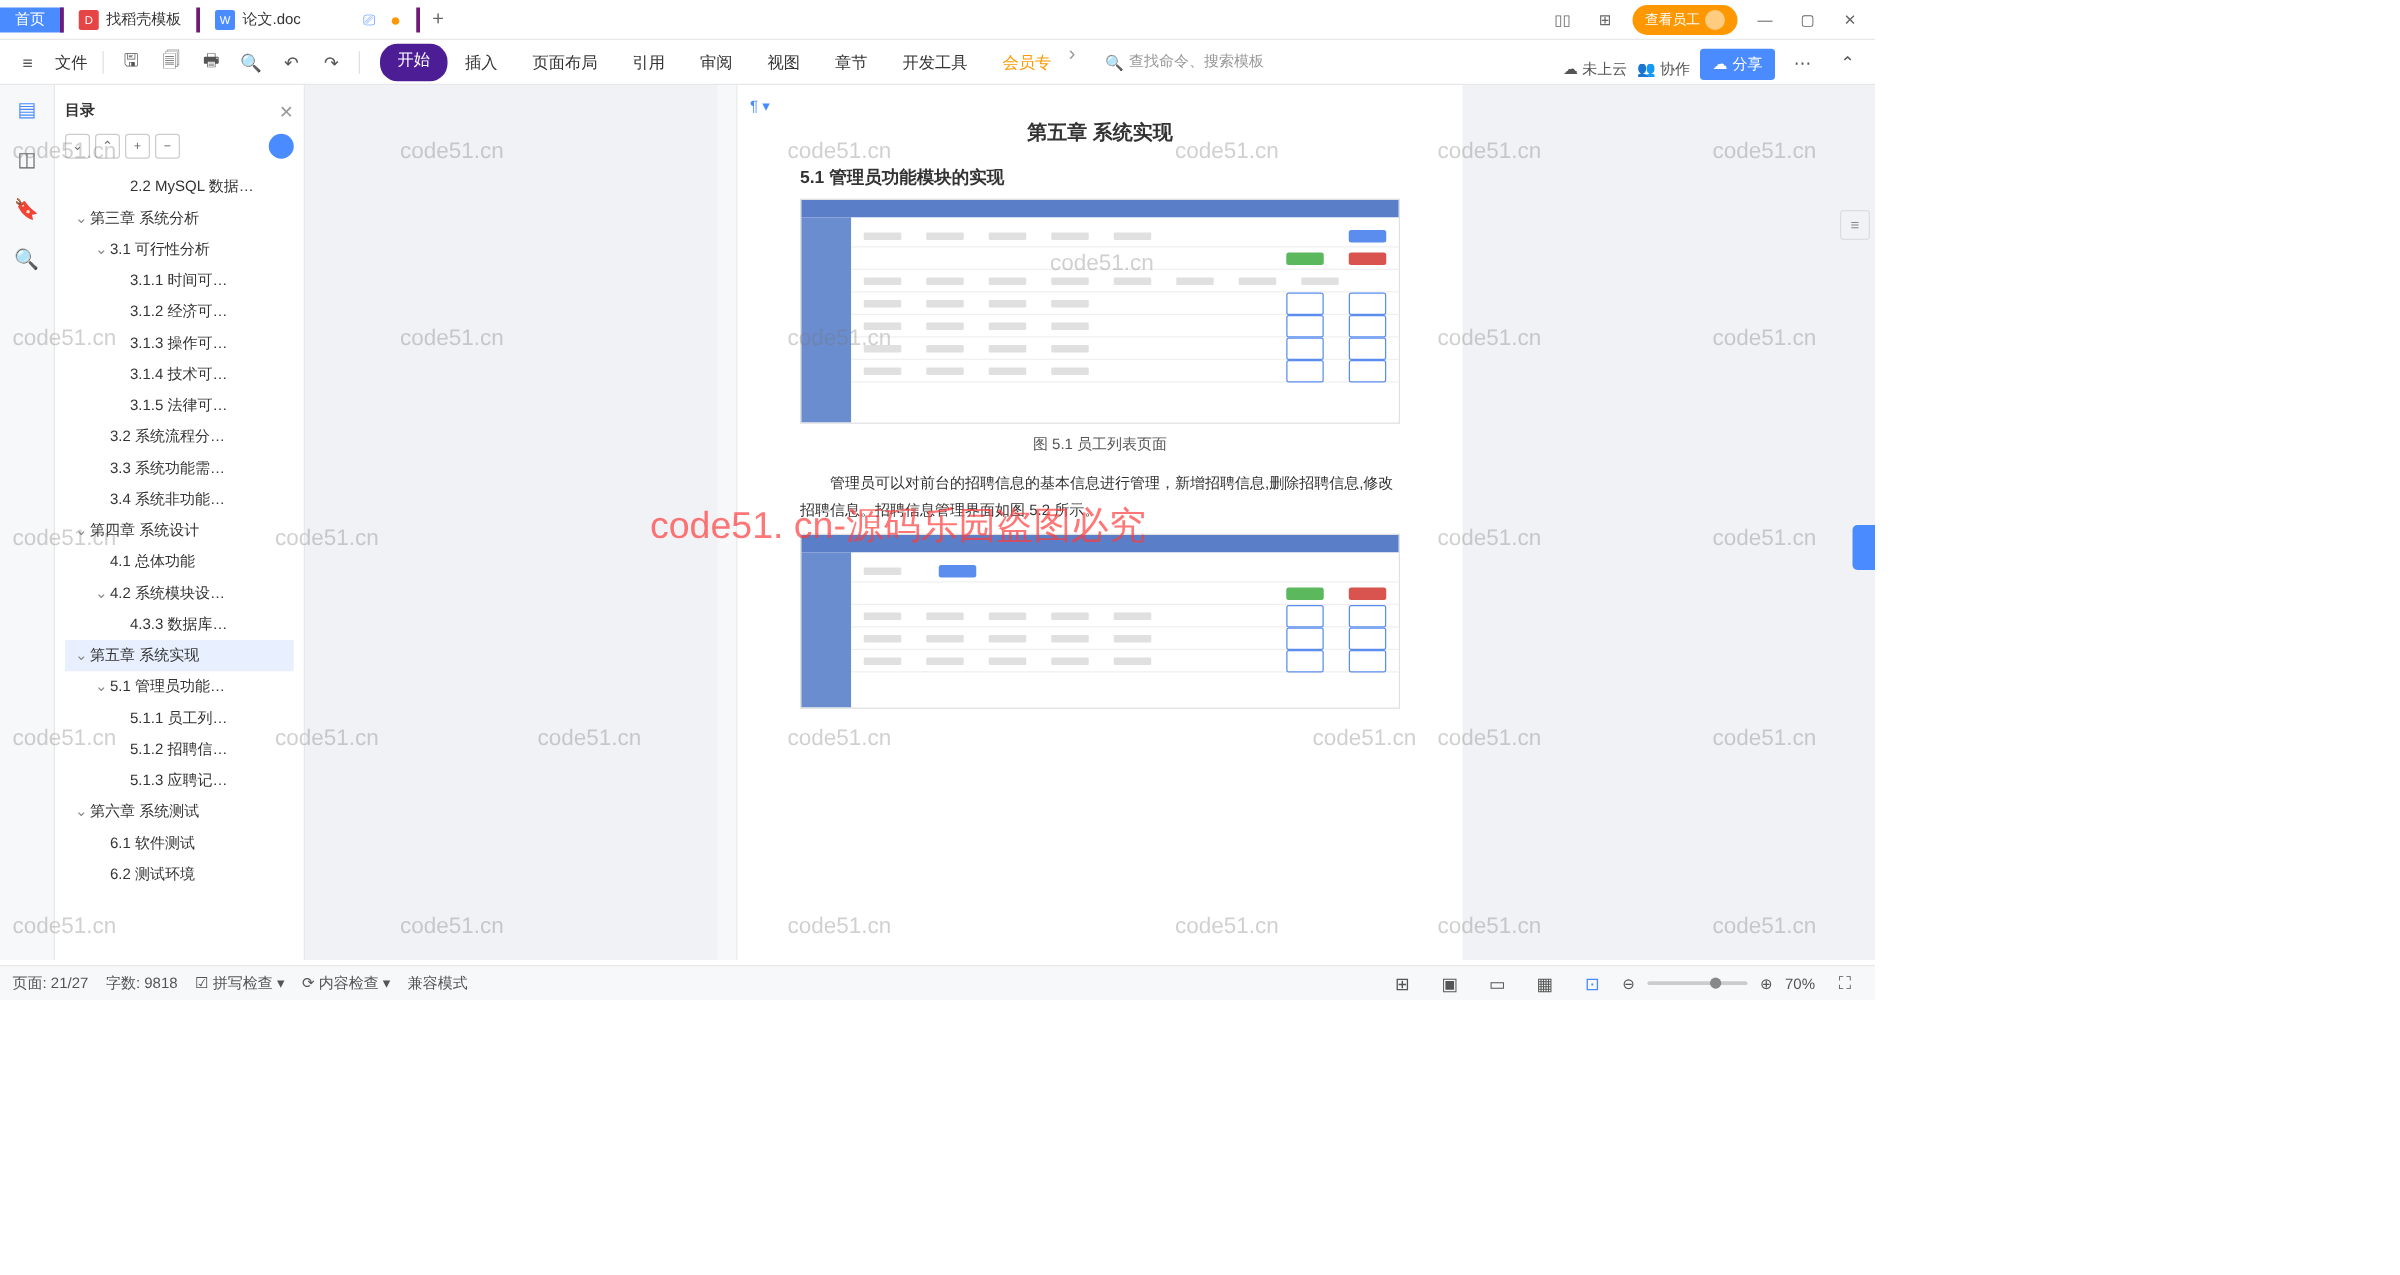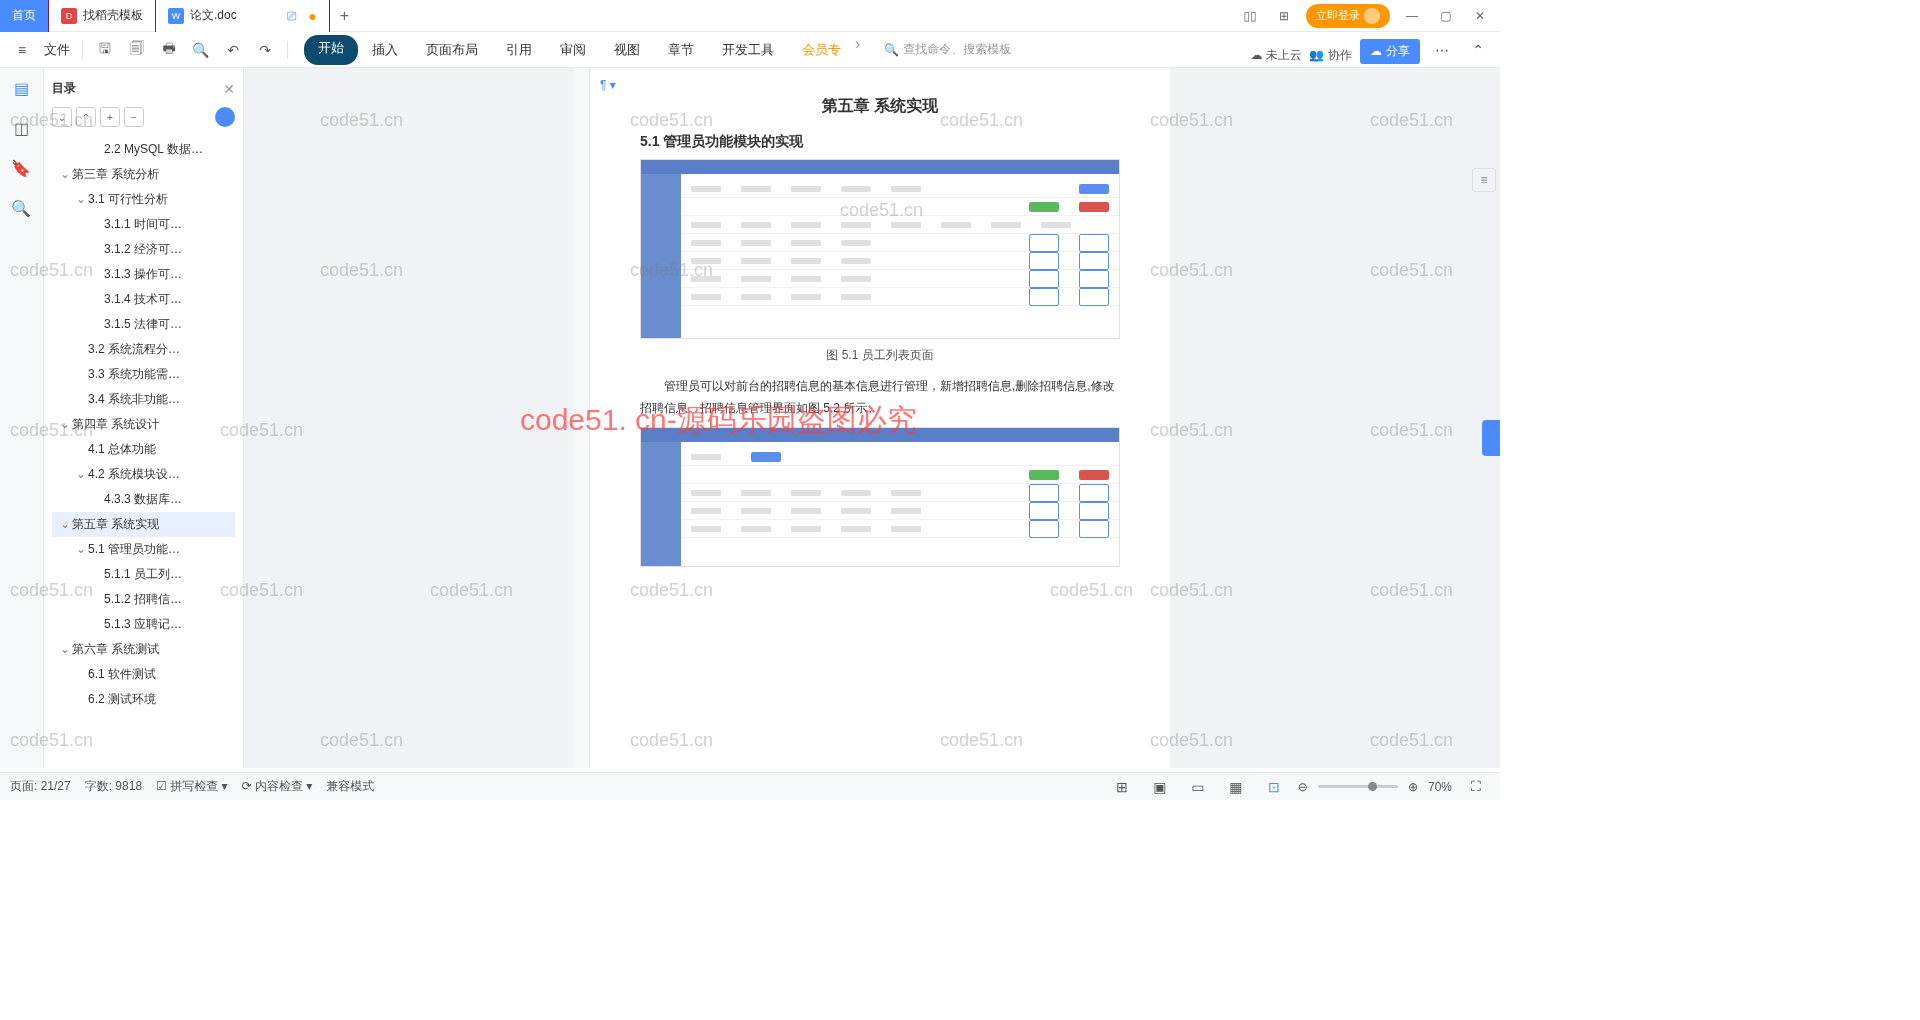--- a/index.html
+++ b/index.html
@@ -1,32 +1,32 @@
 <!DOCTYPE html>
 <html><head>
 <meta charset="utf-8">
 <style>
 *{margin:0;padding:0;box-sizing:border-box;font-family:"Microsoft YaHei",Arial,sans-serif}
 body{background:#fff;width:1500px;height:800px;overflow:hidden;position:relative}
 .titlebar{height:32px;background:#fff;display:flex;align-items:center;border-bottom:1px solid #e8e8e8}
-.tab{height:32px;display:flex;align-items:center;padding:0 12px;font-size:12px;color:#333;cursor:pointer;border-right:1px solid #701a75}
+.tab{height:20px;display:flex;align-items:center;padding:0 12px;font-size:12px;color:#333;cursor:pointer;border-right:3px solid #701a75}
 .tab.home{background:#4a8cff;color:#fff;font-weight:500}
 .tab.active{background:#fff;color:#333}
 .tab-icon{width:16px;height:16px;margin-right:6px;display:inline-flex;align-items:center;justify-content:center;font-size:12px}
 .tab-add{padding:0 10px;font-size:16px;color:#666}
 .titlebar-right{margin-left:auto;display:flex;align-items:center;gap:10px;padding-right:8px}
 .win-btn{width:24px;height:24px;display:flex;align-items:center;justify-content:center;color:#666;font-size:12px}
 .login-btn{background:#ff9800;color:#fff;padding:4px 10px;border-radius:12px;font-size:11px;display:flex;align-items:center}
 .avatar-circ{width:16px;height:16px;border-radius:50%;background:#ffcc80;margin-left:4px}
 .toolbar{height:36px;display:flex;align-items:center;border-bottom:1px solid #e8e8e8;padding:0 8px;gap:4px}
 .tb-icon{width:28px;height:28px;display:flex;align-items:center;justify-content:center;color:#555;font-size:14px}
 .tb-sep{width:1px;height:18px;background:#e0e0e0;margin:0 4px}
 .menu-tabs{display:flex;gap:0;margin-left:8px}
 .menu-tab{padding:6px 14px;font-size:13px;color:#333;cursor:pointer}
-.menu-tab.active{background:#0c4a6e;color:#fff;border-radius:14px;padding:4px 14px}
+.menu-tab.active{background:#4c1d95;color:#fff;border-radius:14px;padding:4px 14px}
 .menu-tab.member{color:#ff9800}
 .search-box{margin-left:20px;display:flex;align-items:center;color:#999;font-size:12px;gap:4px}
 .toolbar-right{margin-left:auto;display:flex;align-items:flex-end;gap:8px;font-size:12px;color:#555}
 .share-btn{background:#4a8cff;color:#fff;padding:4px 10px;border-radius:3px;display:flex;align-items:center;gap:4px}
 .main{display:flex;height:700px}
 .leftbar{width:44px;background:#f7f8fa;border-right:1px solid #e8e8e8;display:flex;flex-direction:column;align-items:center;padding-top:8px;gap:16px}
 .leftbar-icon{width:24px;height:24px;display:flex;align-items:center;justify-content:center;color:#666;font-size:16px}
 .outline{width:200px;border-right:1px solid #e8e8e8;padding:8px;overflow:hidden}
 .outline-header{display:flex;align-items:center;justify-content:space-between;padding:4px 0}
 .outline-title{font-size:12px;font-weight:600;color:#333}
@@ -84,21 +84,21 @@
     <span class="tab-icon" style="background:#4a8cff;color:#fff;border-radius:2px;font-size:9px">W</span>
     <span>论文.doc</span>
     <span style="margin-left:50px;color:#4a8cff">⎚</span>
     <span style="margin-left:12px;color:#ff9800;font-size:14px">●</span>
   </div>
   <div class="tab-add">+</div>
   <div class="titlebar-right">
     <span class="win-btn">▯▯</span>
     <span class="win-btn">⊞</span>
     <div class="login-btn">
-        <span>立即登录</span>
+        <span>查看员工</span>
         <span class="avatar-circ"></span>
       </div>
     <span class="win-btn">—</span>
     <span class="win-btn">▢</span>
     <span class="win-btn">✕</span>
   </div>
 </div>
 
 <div class="toolbar">
   <span class="tb-icon">≡</span>

